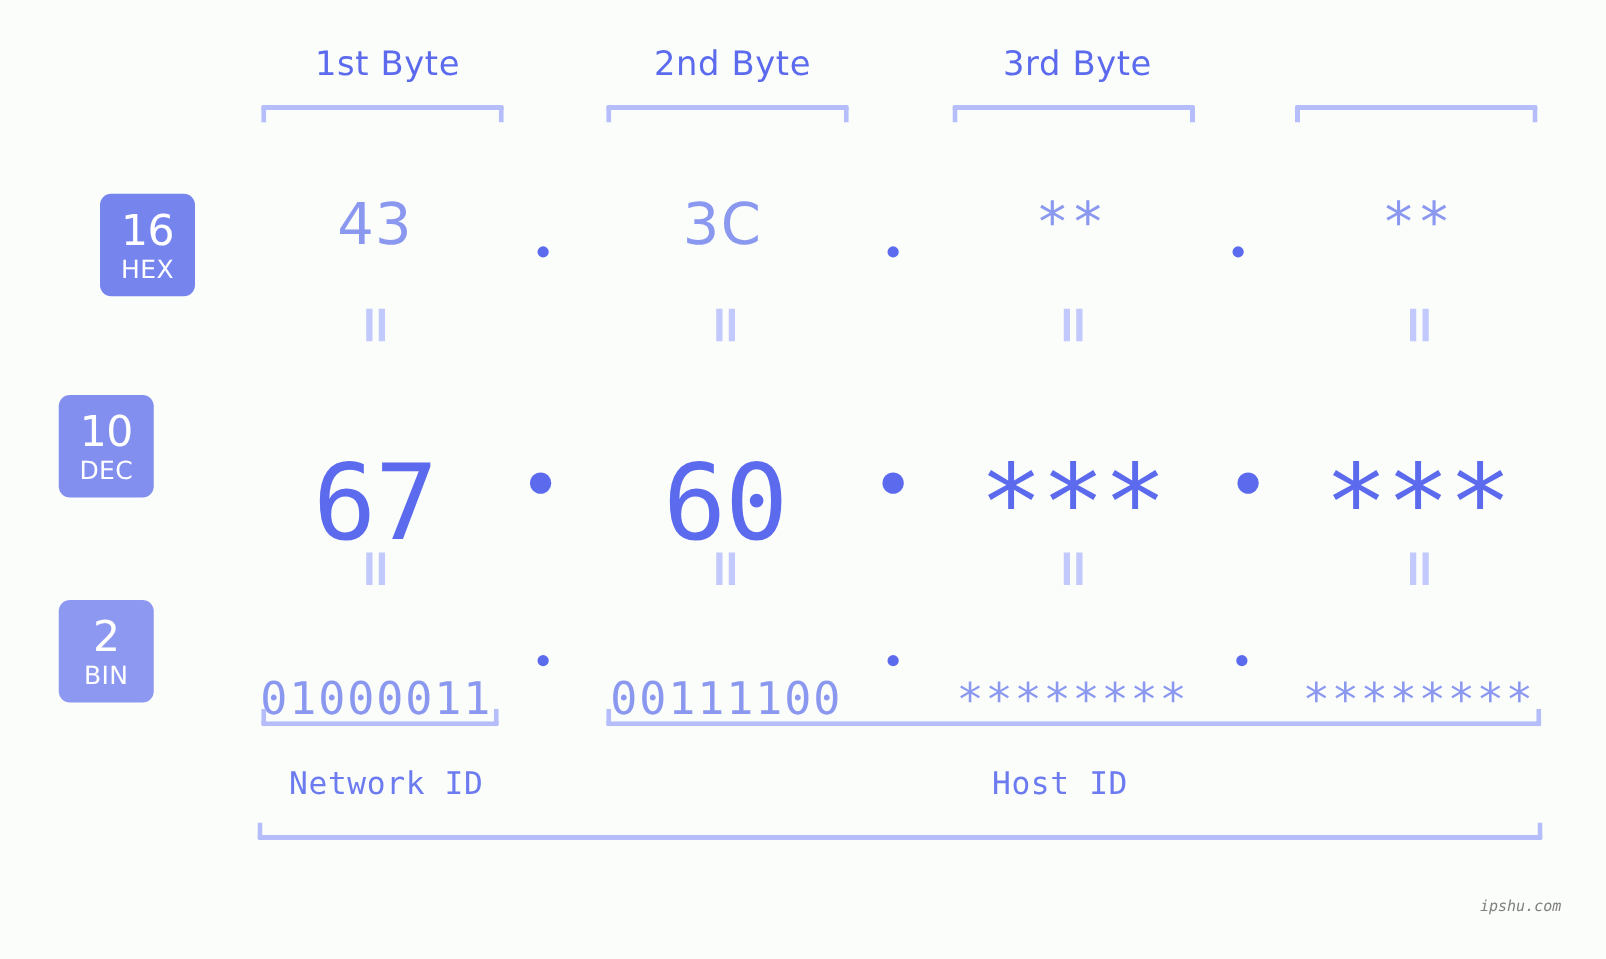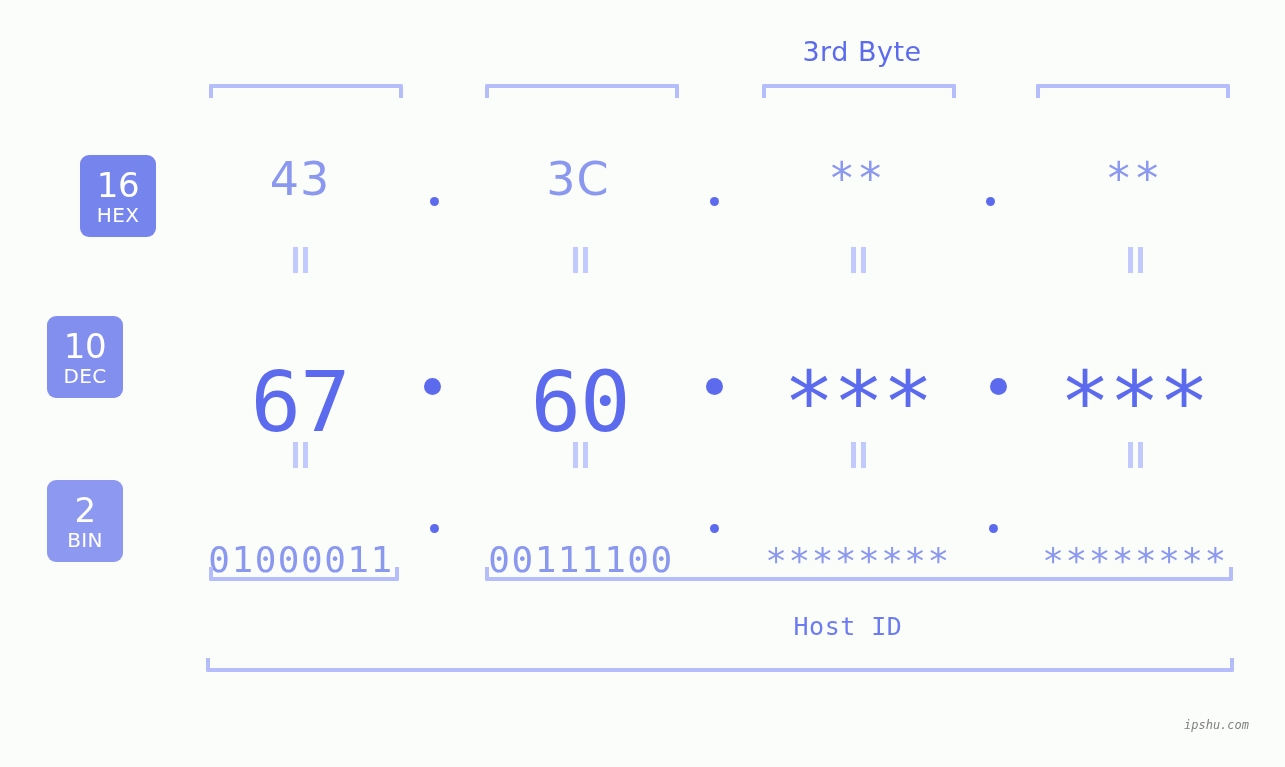--- a/index.html
+++ b/index.html
@@ -154,20 +154,22 @@
     color: #808080;
     white-space: nowrap;
     font-style: italic;
   }
 </style>
 </head>
 <body>
 
 <div id="stage">
 
+  <div class="abs byte-head" style="left:185px;top:36px;width:250px;">1st Byte</div>
+  <div class="abs byte-head" style="left:461px;top:36px;width:250px;">2nd Byte</div>
   <div class="abs byte-head" style="left:737px;top:36px;width:250px;">3rd Byte</div>
 
   <div class="abs bracket-down" style="left:209px;top:84px;width:194px;"></div>
   <div class="abs bracket-down" style="left:485px;top:84px;width:194px;"></div>
   <div class="abs bracket-down" style="left:762px;top:84px;width:194px;"></div>
   <div class="abs bracket-down" style="left:1036px;top:84px;width:194px;"></div>
 
   <div class="abs badge" style="left:47px;top:155px;background:#7684ee;margin-left:33px;">
     <span class="num">16</span>
     <span class="abbr">HEX</span>
@@ -240,19 +242,20 @@
     <div class="abs val" style="left:460px;top:495px;width:242px;">00111100</div>
     <div class="abs dot dot-bin" style="left:710px;top:524px;"></div>
     <div class="abs val" style="left:737px;top:496px;width:242px;">********</div>
     <div class="abs dot dot-bin" style="left:989px;top:524px;"></div>
     <div class="abs val" style="left:1014px;top:496px;width:242px;">********</div>
   </div>
 
   <div class="abs bracket-up" style="left:209px;top:567px;width:190px;"></div>
   <div class="abs bracket-up" style="left:485px;top:567px;width:748px;"></div>
 
+  <div class="abs sec-label" style="left:184px;top:612px;width:250px;">Network ID</div>
   <div class="abs sec-label" style="left:734px;top:612px;width:228px;">Host ID</div>
 
   <div class="abs bracket-up" style="left:206px;top:658px;width:1028px;"></div>
 
   <div class="abs watermark" style="left:1184px;top:718px;">ipshu.com</div>
 
 </div>
 
 </body></html>

